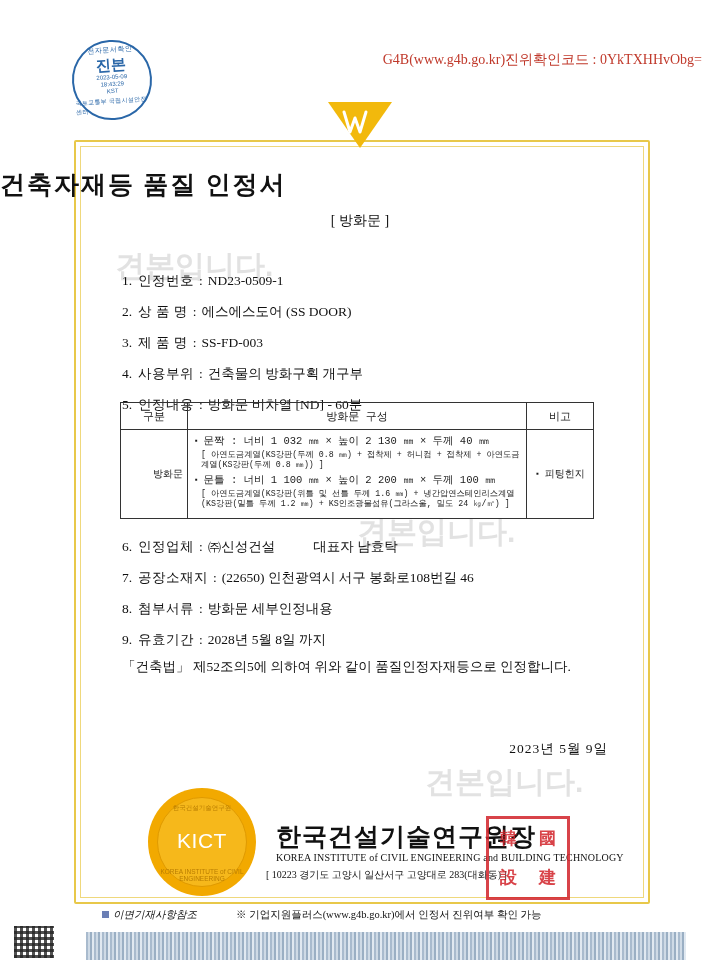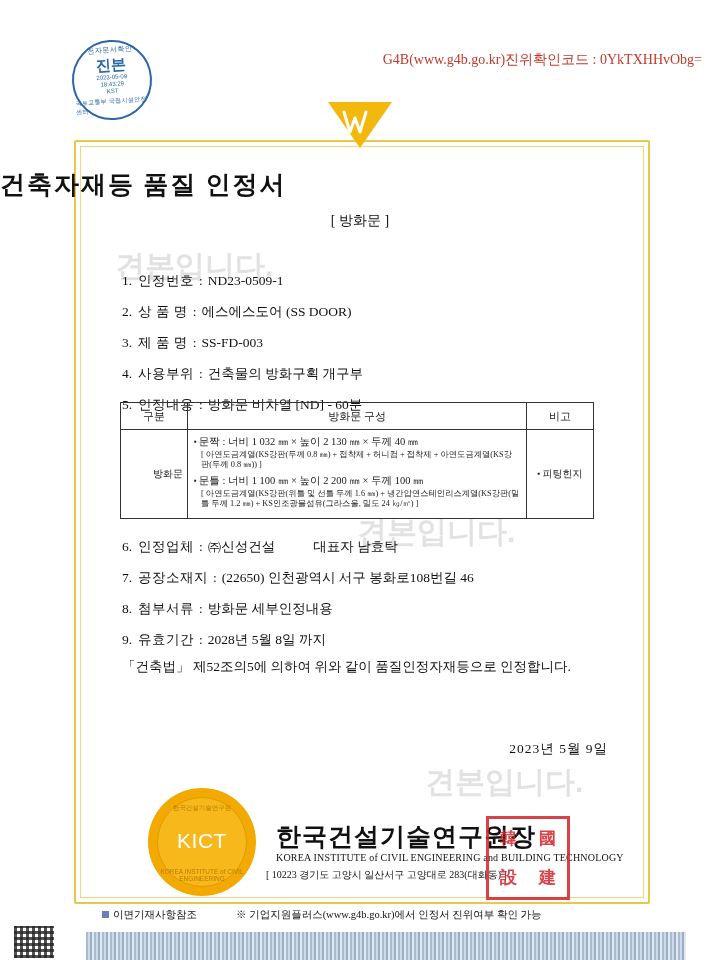--- a/index.html
+++ b/index.html
@@ -173,20 +173,21 @@
 
   
   .spec-table {
     position: absolute;
     left: 120px;
     top: 402px;
     width: 474px;
     border: 1px solid #333;
     border-collapse: collapse;
     font-size: 10px;
+    font-family: Liberation Mono, monospace;
   }
   .spec-table td, .spec-table th {
     border: 1px solid #333;
     padding: 3px 4px;
     vertical-align: middle;
   }
   .spec-table th {
     font-weight: normal;
     text-align: center;
     font-size: 11px;
@@ -329,20 +330,21 @@
     justify-content: center;
   }
 
   
   .footer-note {
     position: absolute;
     left: 102px;
     top: 908px;
     font-size: 10.5px;
     color: #111;
+    font-style: italic;
   }
   .footer-note .sq {
     display: inline-block;
     width: 7px;
     height: 7px;
     background: #6b7fb5;
     margin-right: 4px;
   }
   .footer-center {
     position: absolute;

